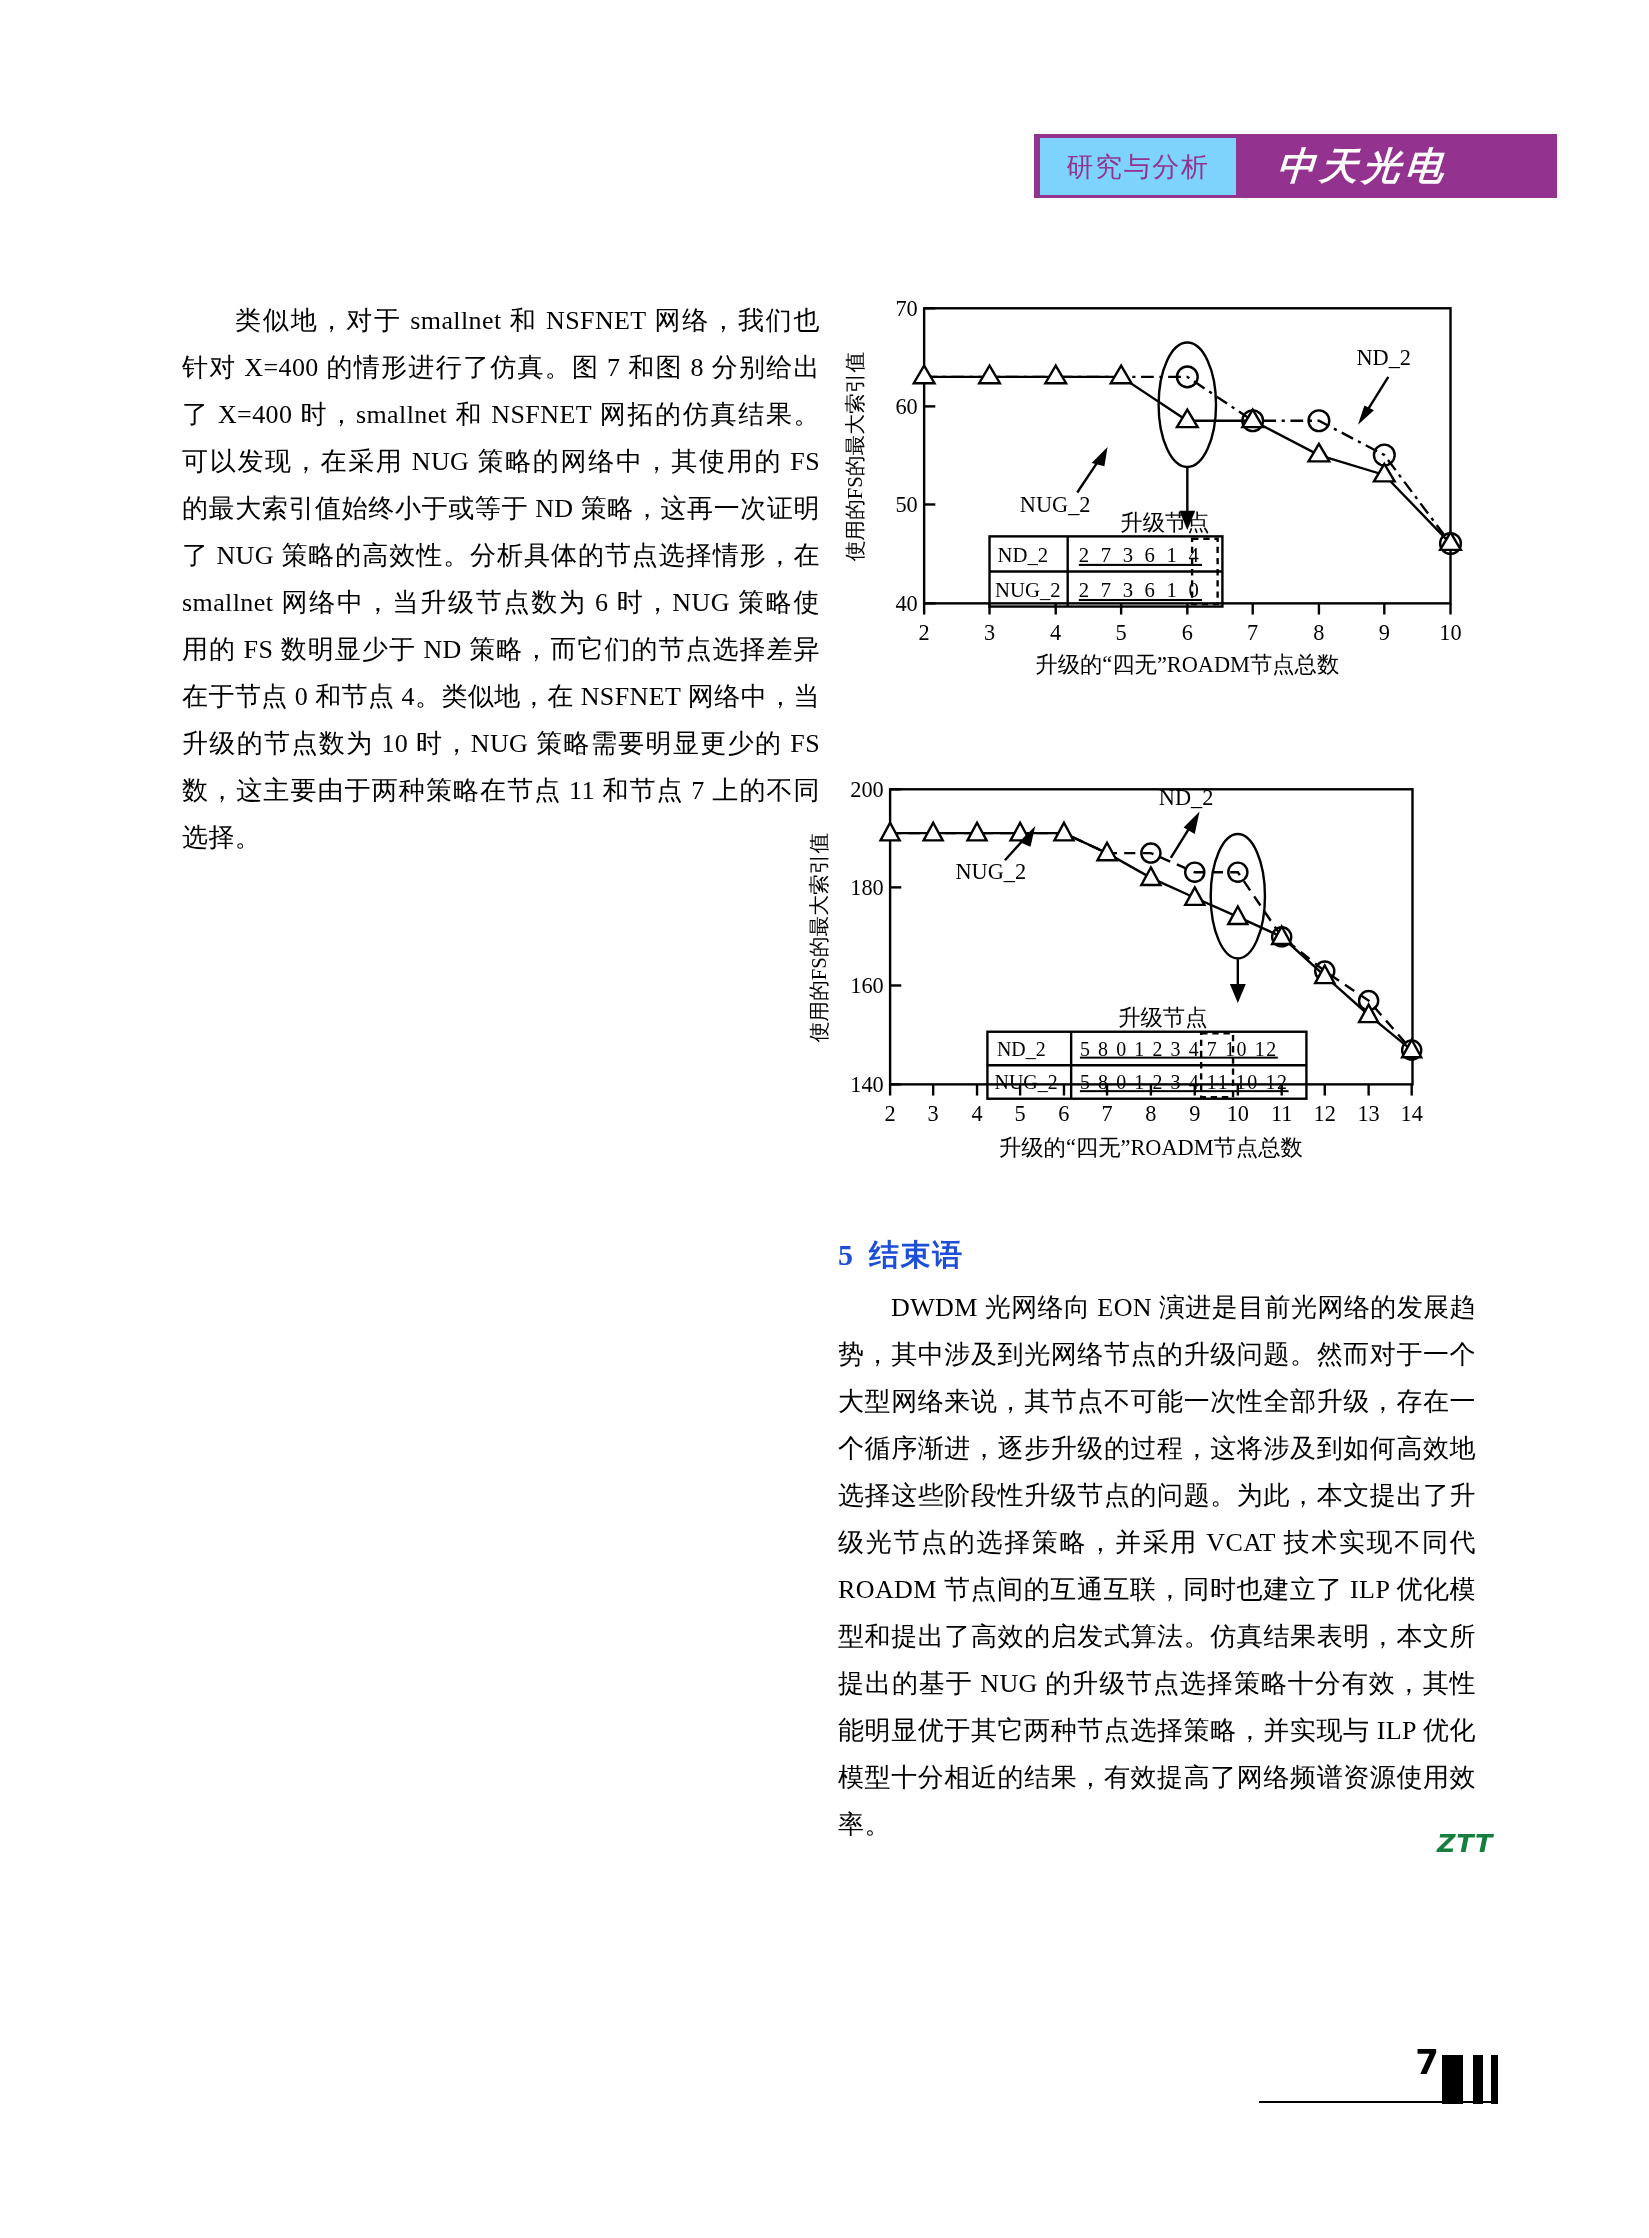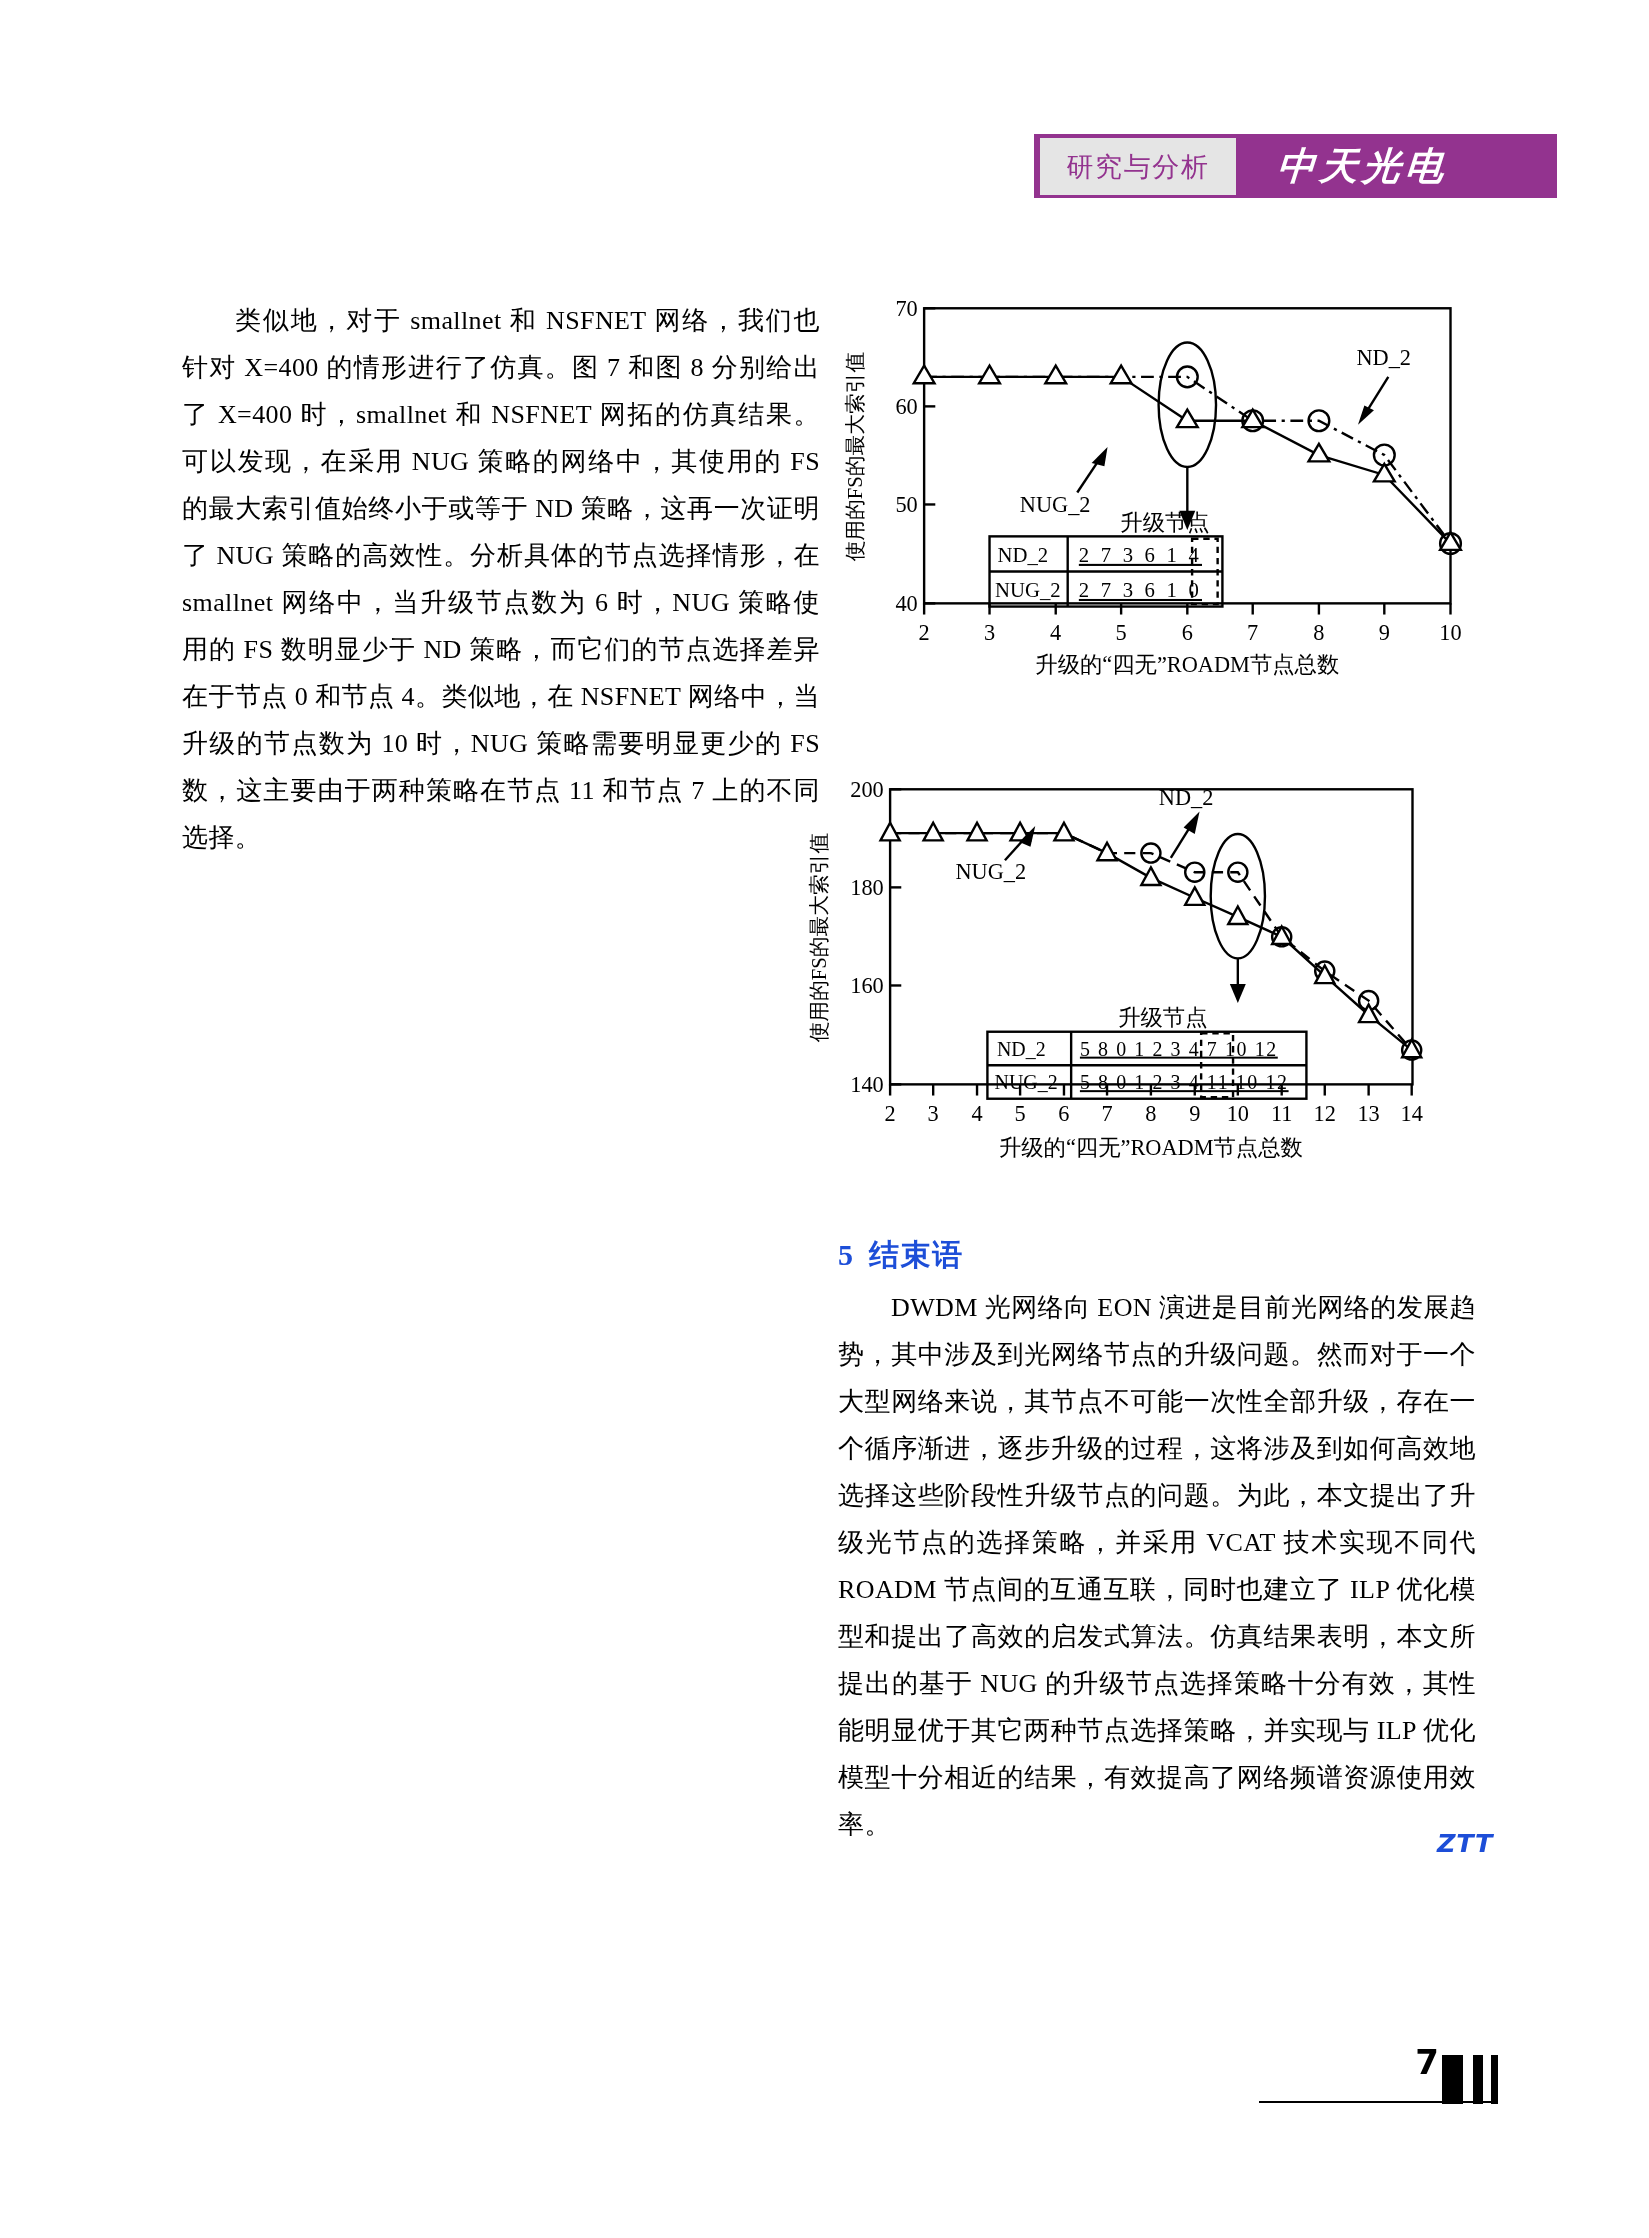--- a/index.html
+++ b/index.html
@@ -15,21 +15,21 @@
   
   .header { position:absolute; left:0; top:0; width:1650px; height:208px; }
   .hdr-banner {
     position:absolute; left:1034px; top:134px;
     width:523px; height:64px;
     background:#93338F;
   }
   .hdr-tag {
     position:absolute; left:1038px; top:136px;
     width:200px; height:61px;
-    background:#e5e5e5;
+    background:#7dd3fc;
     border:2.4px solid #93338F;
     box-sizing:border-box;
     display:flex; align-items:center; justify-content:center;
     color:#93338F;
     font-size:27px;
     letter-spacing:1.6px;
     font-family:"DejaVu Sans", sans-serif;
   }
   .hdr-logo {
     position:absolute; left:1277px; top:137px;
@@ -93,21 +93,21 @@
   }
   .pg-rule { position:absolute; right:42px; top:67px; width:239px; height:2.4px; background:#000; }
   .bar { position:absolute; bottom:17.6px; background:#000; }
   .bar1 { right:42px;  width:7.2px;  height:49px; }
   .bar2 { right:57px;  width:10.4px; height:49px; }
   .bar3 { right:77px;  width:21px; height:49px; }
 
   .ztt {
     position:absolute; left:1437px; top:1828px;
     font-size:25.5px; font-weight:bold; font-style:italic;
-    color:#1d4ed8;
+    color:#15803d;
     font-family:"DejaVu Sans", sans-serif;
     letter-spacing:0.8px;
   }
 
   svg text { font-family:"Liberation Serif", serif; }
 </style>
 </head>
 <body>
 
 <div class="header">

